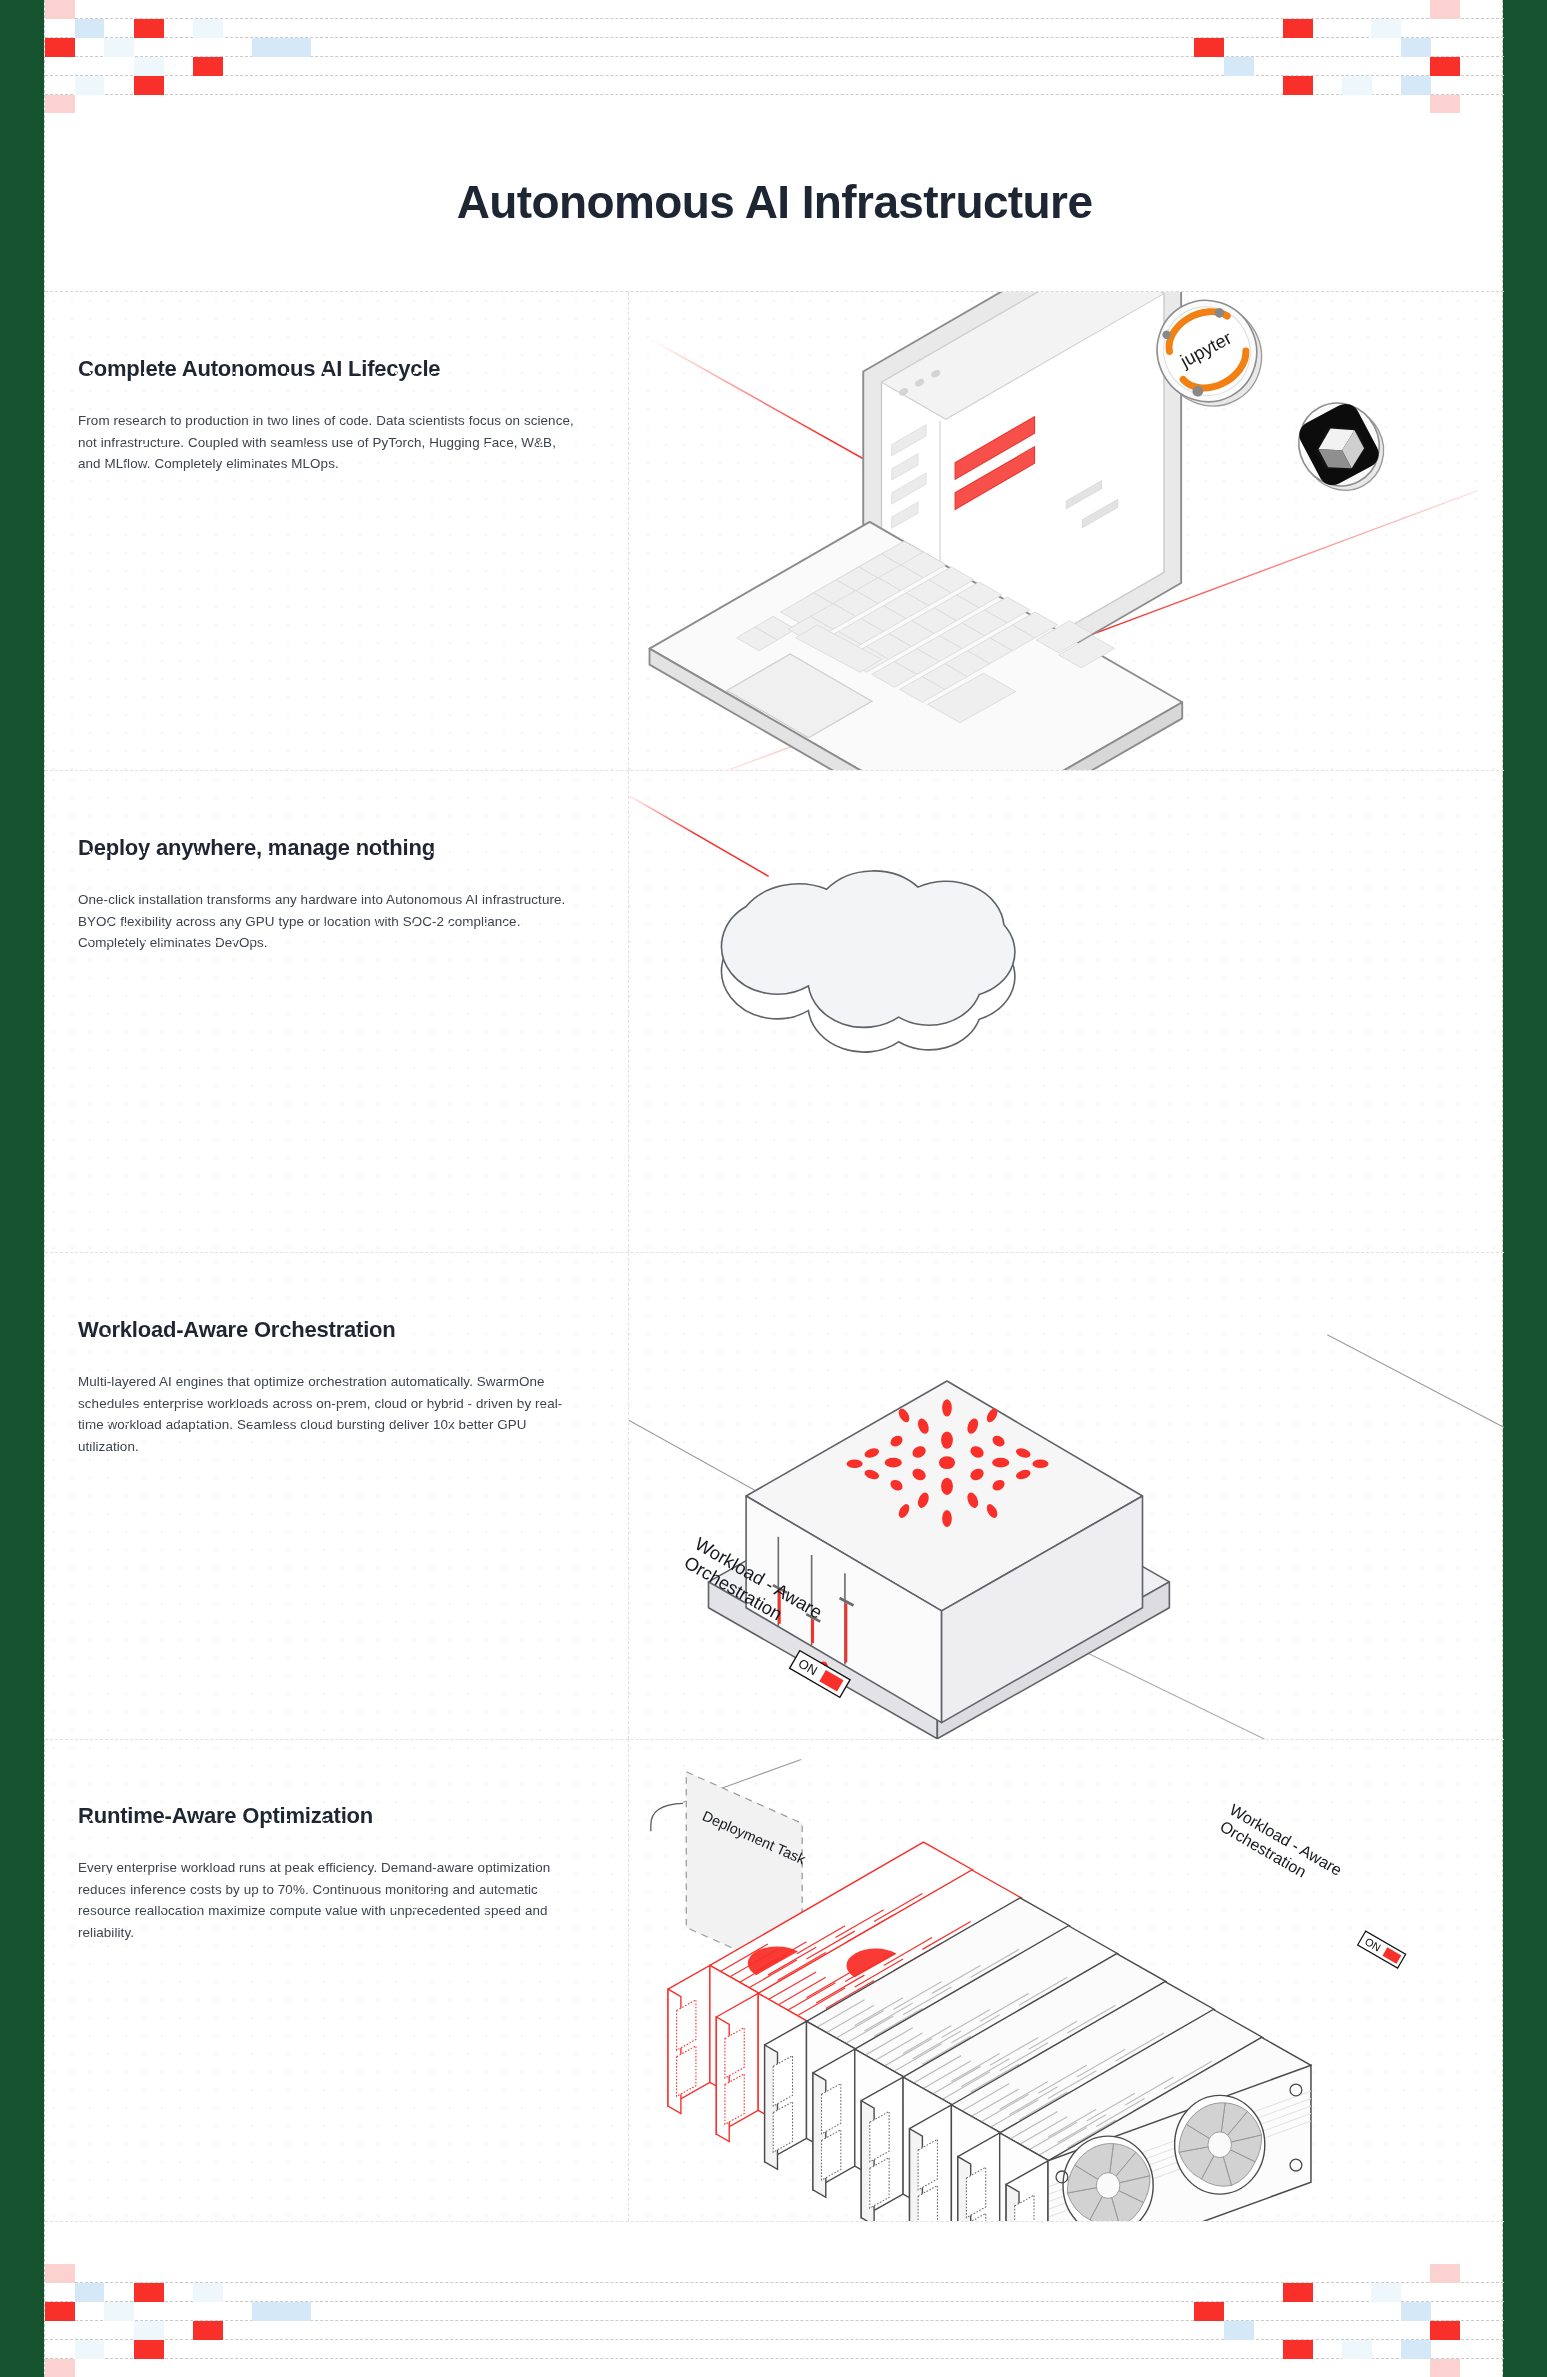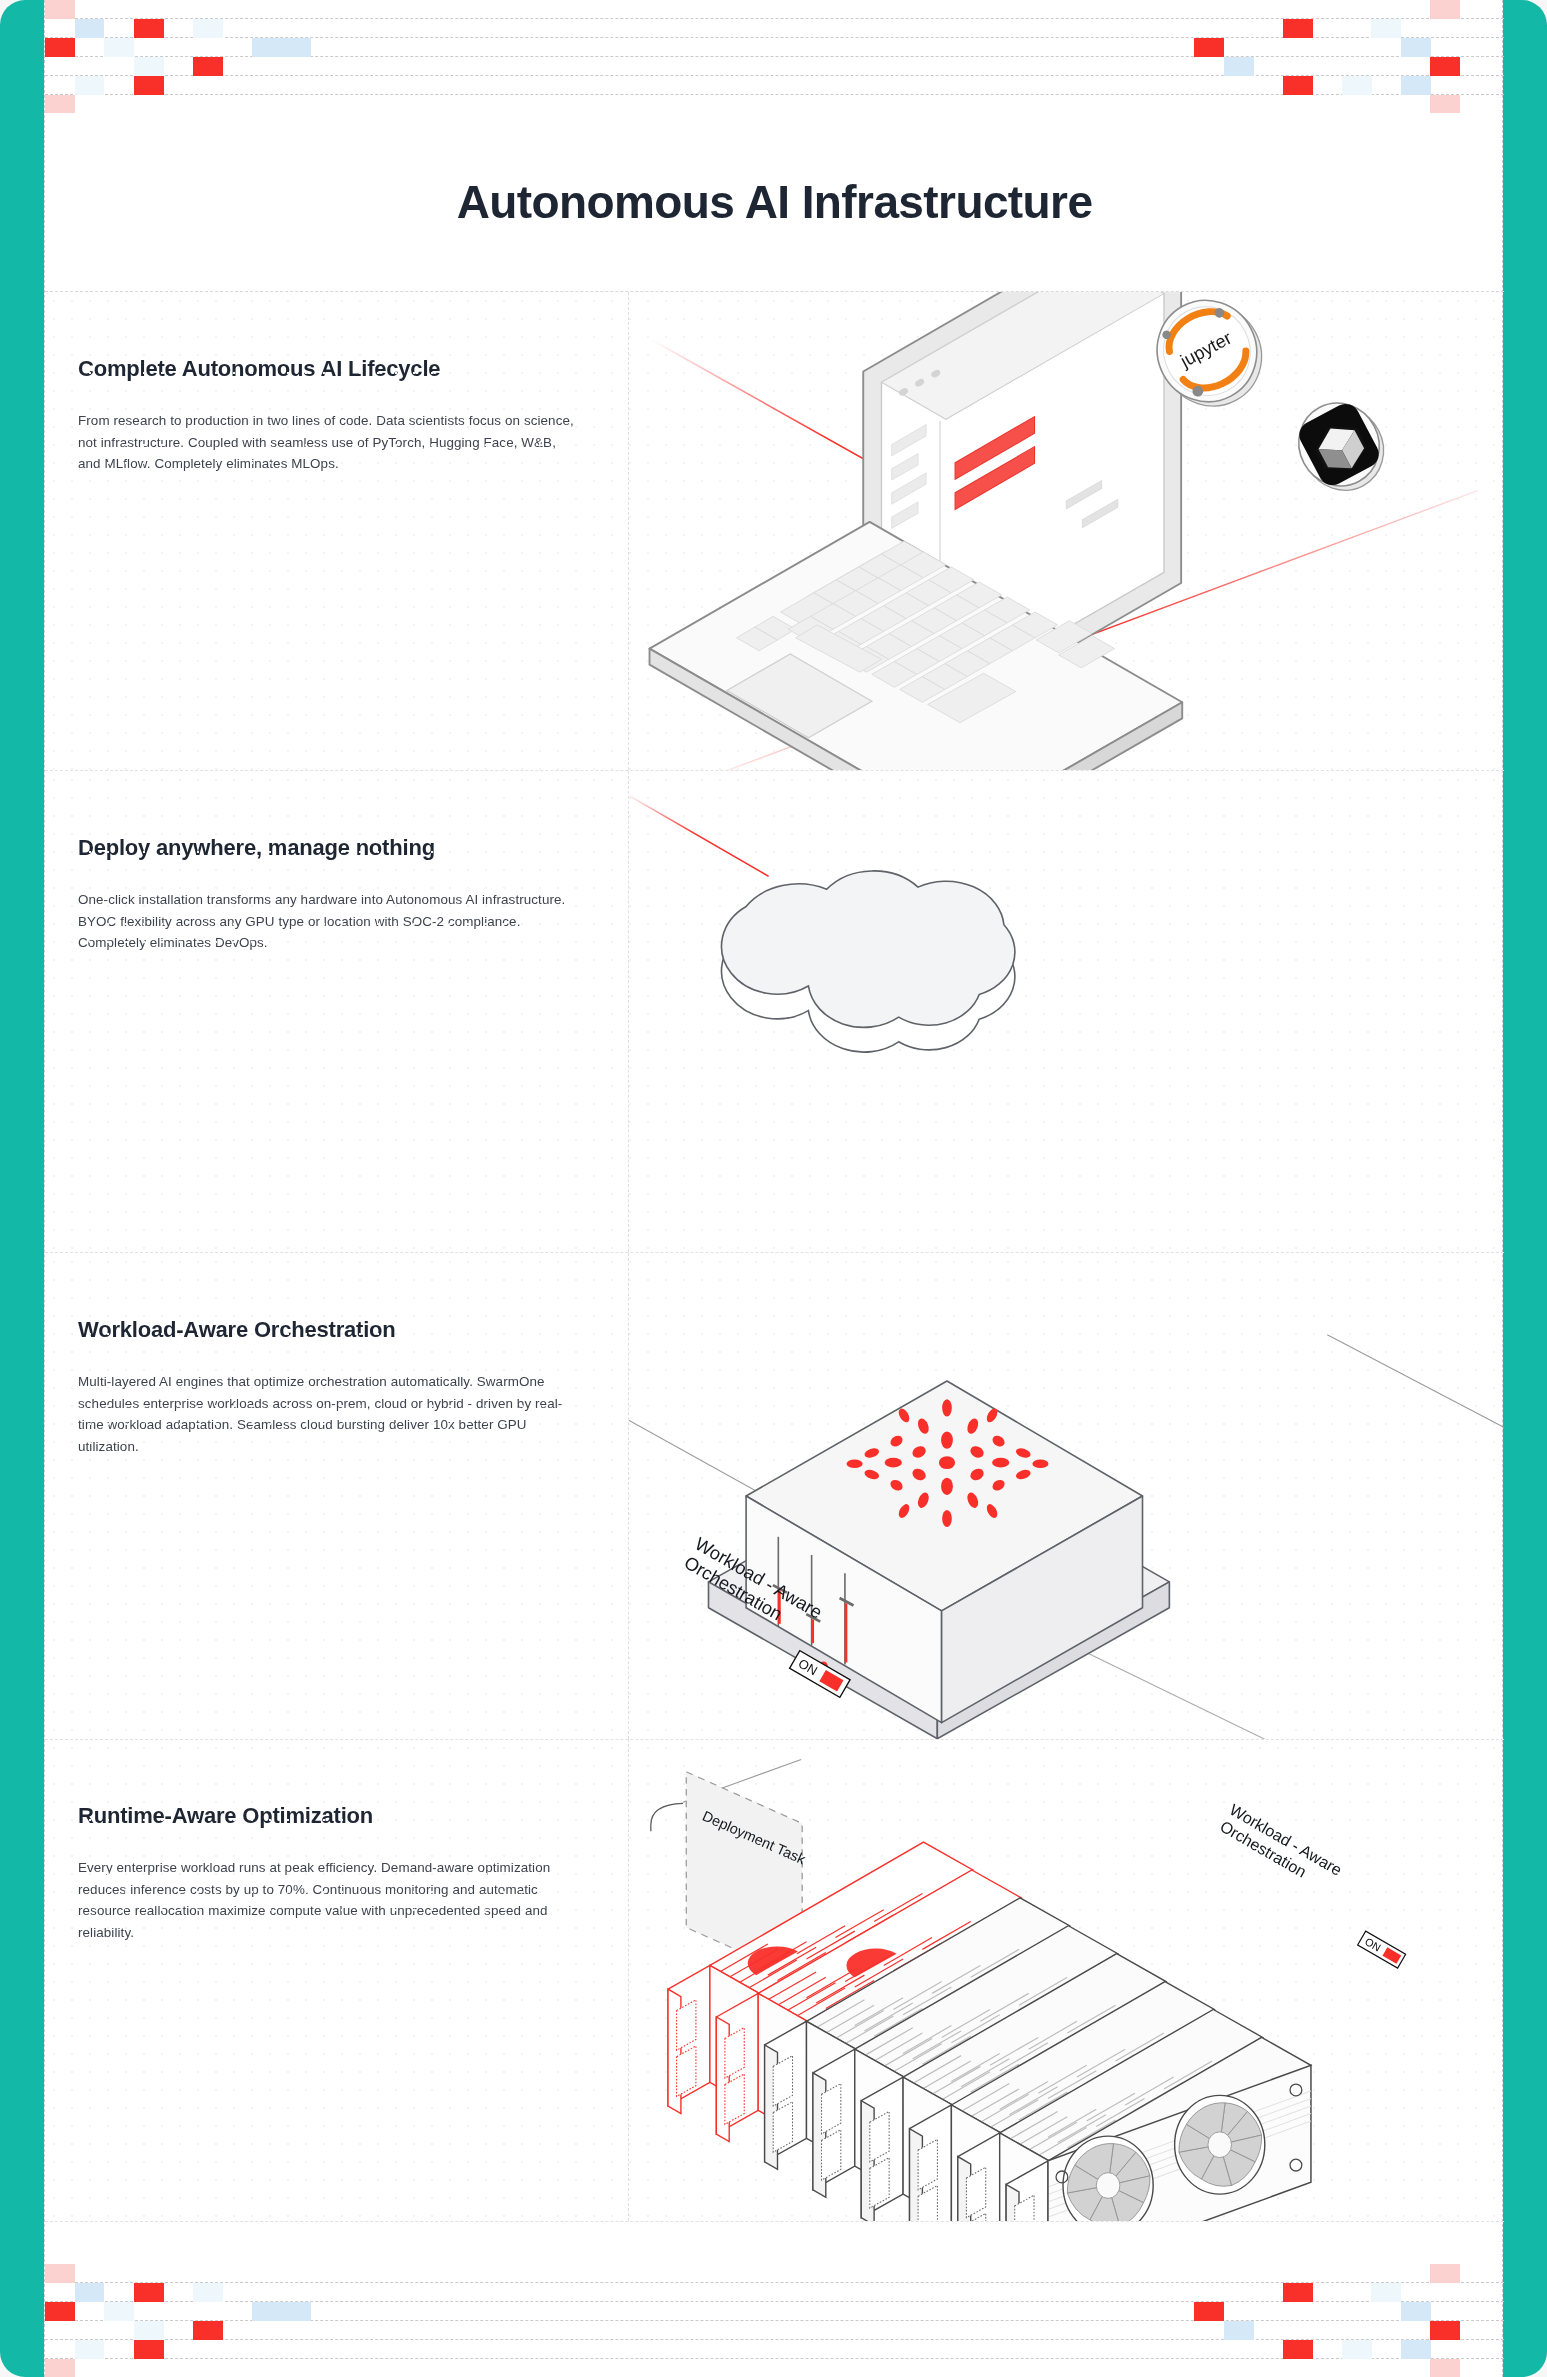--- a/index.html
+++ b/index.html
@@ -5,23 +5,22 @@
   * { margin:0; padding:0; box-sizing:border-box; }
   html,body{
     width:1547px; height:2377px;
     background:#f7f7f7;
     font-family:"Liberation Sans", sans-serif;
     -webkit-font-smoothing:antialiased;
   }
   #page{
     position:relative;
     width:1547px; height:2377px;
-    background:#14b8a6;
+    background:#14532d;
     overflow:hidden;
-    border-radius:25px;
   }
 
   
   .content-col{
     position:absolute;
     left:44px; top:0;
     width:1459px; height:2377px;
     background:#ffffff;
     border-left:1.1px dashed #c9c9c9;
     border-right:1.1px dashed #c9c9c9;

